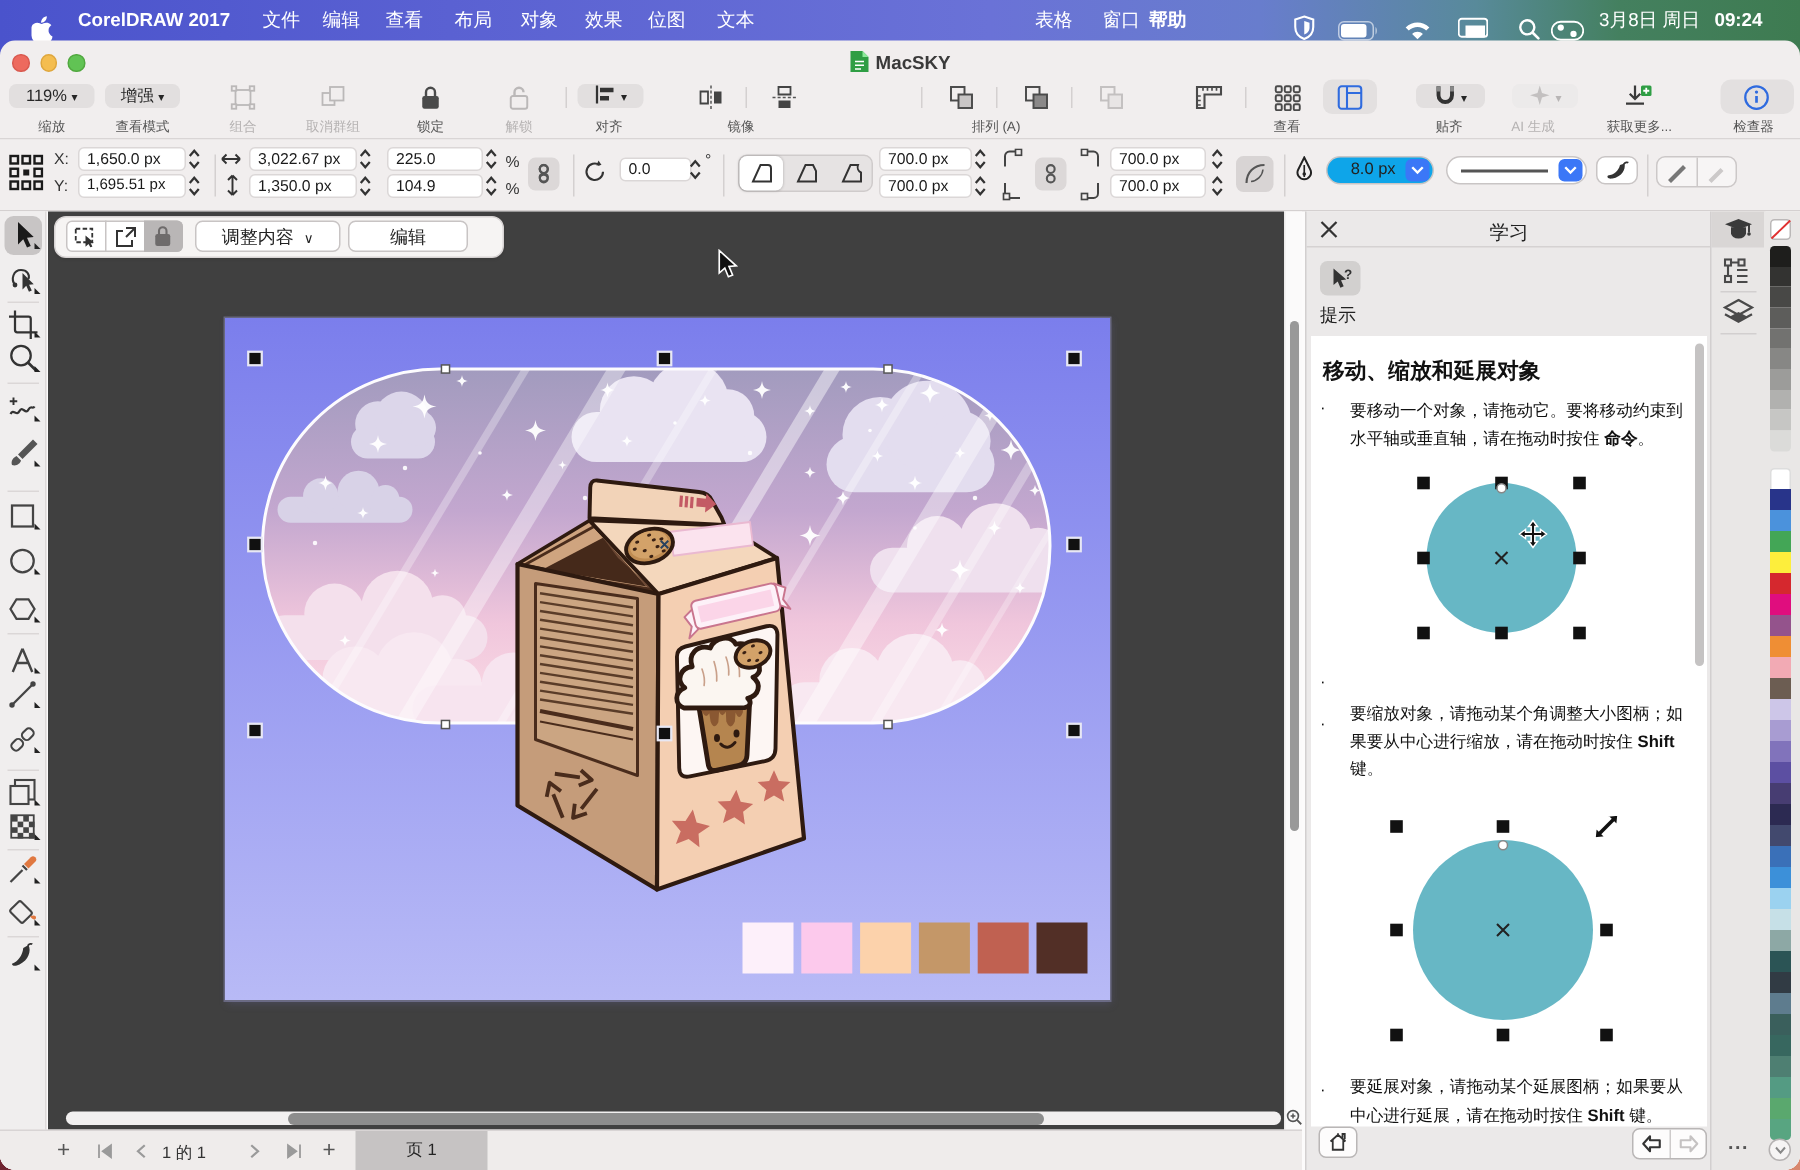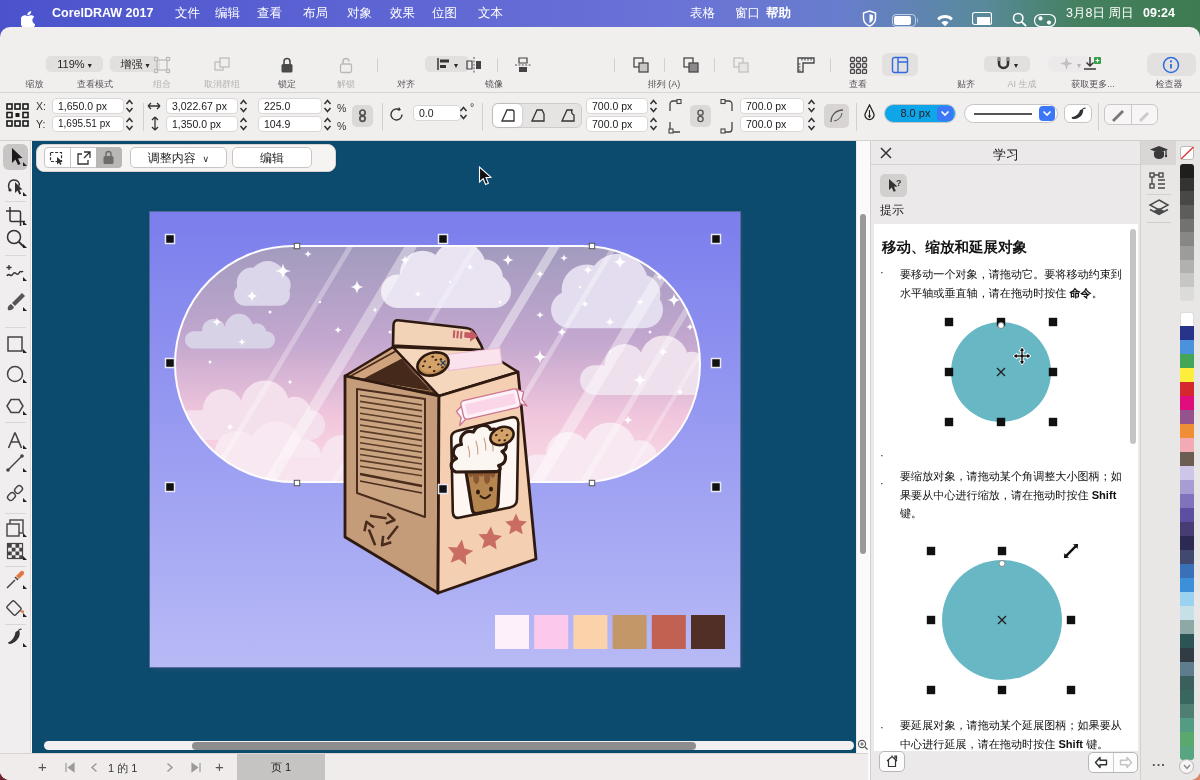--- a/index.html
+++ b/index.html
@@ -6,34 +6,34 @@
 .abs{position:absolute;}
 #wall{position:absolute;inset:0;background:linear-gradient(90deg,#4a53cc 0%,#5a61d2 25%,#6a72d7 55%,#687dcd 70%,#588a9a 82%,#44805f 90%,#3e7b51 100%);}
 #wallb{position:absolute;left:0;right:0;bottom:0;height:120px;background:linear-gradient(100deg,#6e2330 0%,#8a3040 40%,#c06a56 75%,#d8876d 100%);}
 #menubar{position:absolute;top:0;left:0;width:1200px;height:27px;color:#fff;font-size:12.5px;}
 .mi{position:absolute;top:0;height:27px;line-height:27px;white-space:nowrap;}
 #win{position:absolute;top:27px;left:0;width:1200px;height:753px;background:#f1eeee;border-radius:10px;overflow:hidden;}
 #titlebar{position:absolute;top:0;left:0;right:0;height:29px;}
 .tl{position:absolute;top:9px;width:11.5px;height:11.5px;border-radius:50%;}
 #title{position:absolute;top:6px;left:0;right:0;text-align:center;font-size:12.5px;font-weight:bold;color:#3a3a3a;}
 #toolbar{position:absolute;top:29px;left:0;right:0;height:37px;border-bottom:1px solid #d9d5d5;}
-.pill{position:absolute;top:0;height:16px;background:#e2dfdf;border-radius:5px;color:#262626;font-size:11px;line-height:16px;text-align:center;margin-left:40px;}
+.pill{position:absolute;top:0;height:16px;background:#e2dfdf;border-radius:5px;color:#262626;font-size:11px;line-height:16px;text-align:center;}
 .tlabel{position:absolute;top:22px;height:12px;font-size:9px;color:#555;text-align:center;white-space:nowrap;}
 .tlabel.dis{color:#b5b2b2;}
 .tsep{position:absolute;top:2px;width:1px;height:14px;background:#d4d0d0;}
 .ticon{position:absolute;}
 #propbar{position:absolute;top:66px;left:0;right:0;height:48px;border-bottom:1px solid #d4d0d0;background:#f1eeee;}
 .pin{position:absolute;height:16px;background:#fff;border:1px solid #dbd7d7;border-radius:4px;font-size:11px;color:#1a1a1a;line-height:14px;padding-left:5px;white-space:nowrap;overflow:hidden;}
 .plab{position:absolute;font-size:10.5px;color:#333;}
 .step{position:absolute;width:11px;height:16px;}
 #main{position:absolute;top:114px;left:0;right:0;bottom:0;background:#fcfbfb;}
 #toolbox{position:absolute;top:0;left:0;width:31px;bottom:0;background:#f0eeee;border-right:1px solid #ddd9d9;}
 .tbi{position:absolute;left:2px;width:27px;height:26px;}
 .tbdiv{position:absolute;left:5px;width:21px;height:1px;background:#dbd7d7;}
-#canvas{position:absolute;top:0;left:32px;width:824px;bottom:0;background:#0c4a6e;overflow:hidden;}
+#canvas{position:absolute;top:0;left:32px;width:824px;bottom:0;background:#404040;overflow:hidden;}
 #vscroll{position:absolute;top:0;left:856px;width:12px;bottom:0;background:#fbfafa;border-left:1px solid #eceaea;}
 #panel{position:absolute;top:0;left:870px;width:270px;bottom:0;background:#ebe9e9;border-left:1px solid #d2cfcf;}
 #iconstrip{position:absolute;top:0;left:1140px;width:36px;bottom:0;background:#e9e7e6;border-left:1px solid #d2cfcf;}
 #palette{position:absolute;top:0;left:1176px;width:24px;bottom:0;background:#e9e7e6;}
 #bottombar{position:absolute;left:0;bottom:0;width:868px;height:27px;background:#efeceb;border-top:1px solid #d8d4d4;font-size:11px;color:#444;}
 .sw{position:absolute;left:3.5px;width:14.5px;}
 svg{display:block;}
 </style></head>
 <body>
 <div id="wall"></div>
@@ -76,20 +76,30 @@
     </svg>
 <svg class="mi" style="left:1034px;top:7px" width="22" height="13" viewBox="0 0 22 13">
       <rect x="0.5" y="0.5" width="21" height="12" rx="6" fill="none" stroke="#fff" stroke-width="1.2"></rect>
       <circle cx="6.5" cy="4.4" r="2.1" fill="#fff"></circle>
       <circle cx="15" cy="8.6" r="2.1" fill="#fff"></circle>
     </svg>
     <span class="mi" style="left:1066px;font-weight:normal">3月8日 周日</span>
     <span class="mi" style="left:1143px;font-weight:bold">09:24</span>
   </div>
 <div id="win">
+<div id="titlebar">
+<div class="tl" style="left:8px;background:#ed6a5e;border:0.5px solid #d95a50"></div>
+<div class="tl" style="left:26.5px;background:#f4bd4f;border:0.5px solid #dfa73d"></div>
+<div class="tl" style="left:45px;background:#61c354;border:0.5px solid #51a83f"></div>
+<div id="title"><svg style="display:inline;vertical-align:-3px" width="14" height="16" viewBox="0 0 14 16">
+          <path d="M1 1 h8 l4 4 v10 h-12 Z" fill="#2f9e44"></path>
+          <path d="M9 1 l4 4 h-4 Z" fill="#8ce99a"></path>
+          <path d="M4 8h6M4 10.5h6M4 13h4" stroke="#fff" stroke-width="1"></path>
+        </svg> MacSKY</div>
+</div>
 <div id="toolbar">
 <div class="pill" style="left:6px;width:57px;">119% <span style="font-size:8px">▾</span></div>
       <div class="pill" style="left:70px;width:50px;">增强 <span style="font-size:8px">▾</span></div>
       <div class="tlabel" style="left:6px;width:57px;">缩放</div>
       <div class="tlabel" style="left:70px;width:50px;">查看模式</div>
       <svg class="ticon" style="left:152px;top:0px" width="20" height="18" viewBox="0 0 20 18">
         <g fill="none" stroke="#bbb8b8" stroke-width="1.2">
           <rect x="5" y="4" width="10" height="10"></rect>
           <rect x="2.5" y="1.5" width="3" height="3" fill="#f1eeee"></rect>
           <rect x="14.5" y="1.5" width="3" height="3" fill="#f1eeee"></rect>

